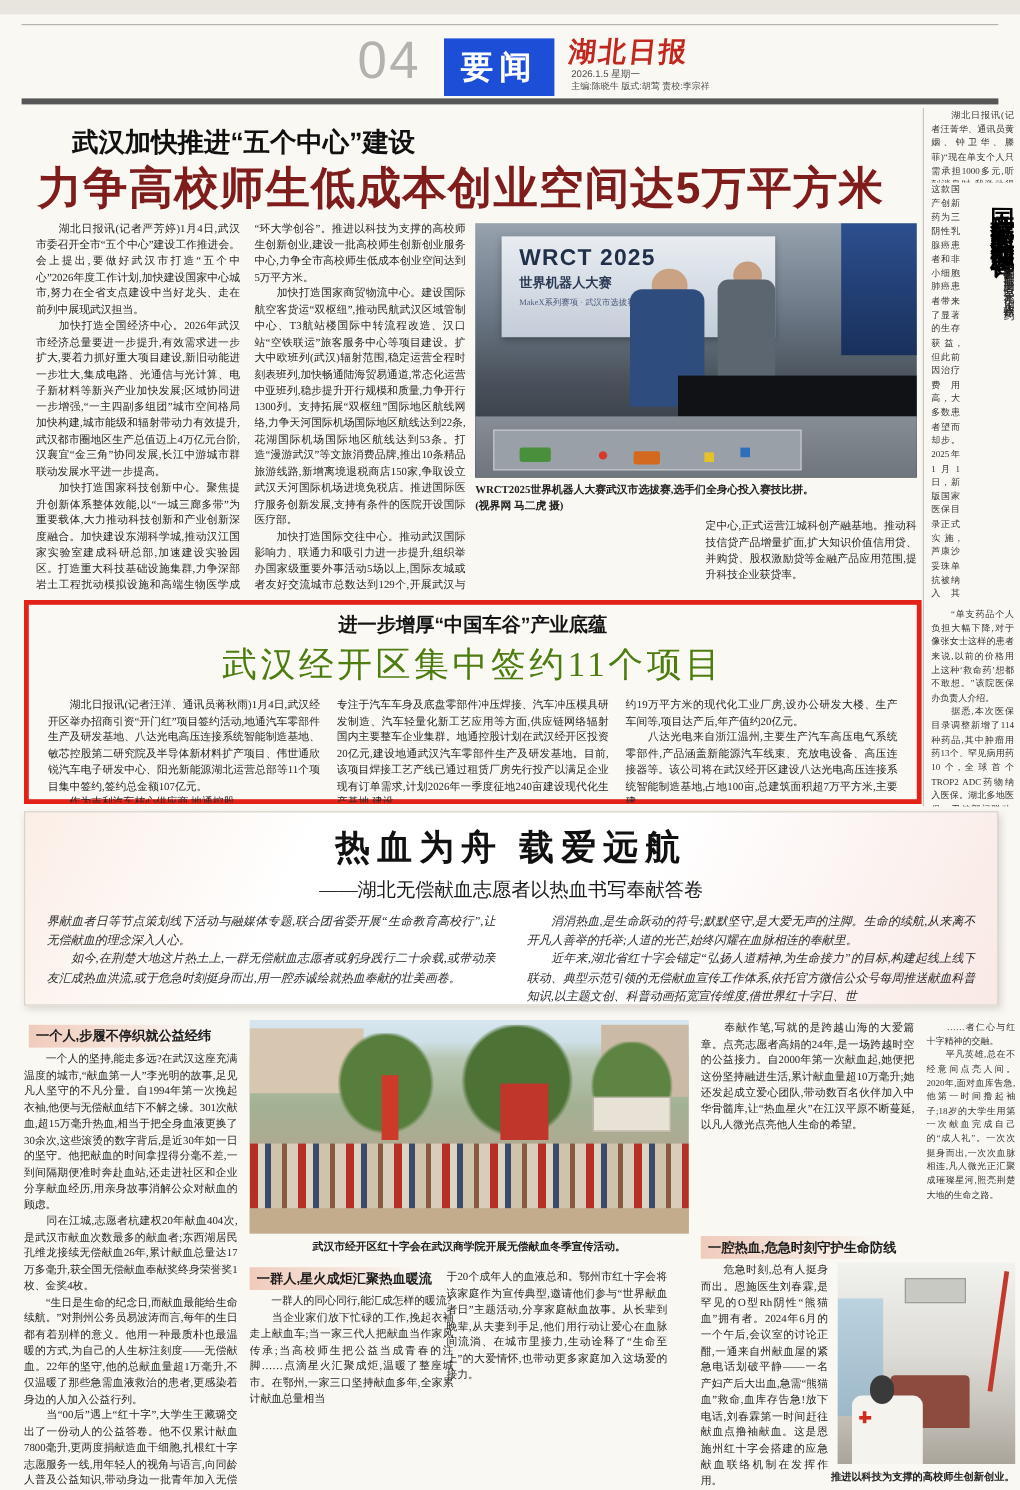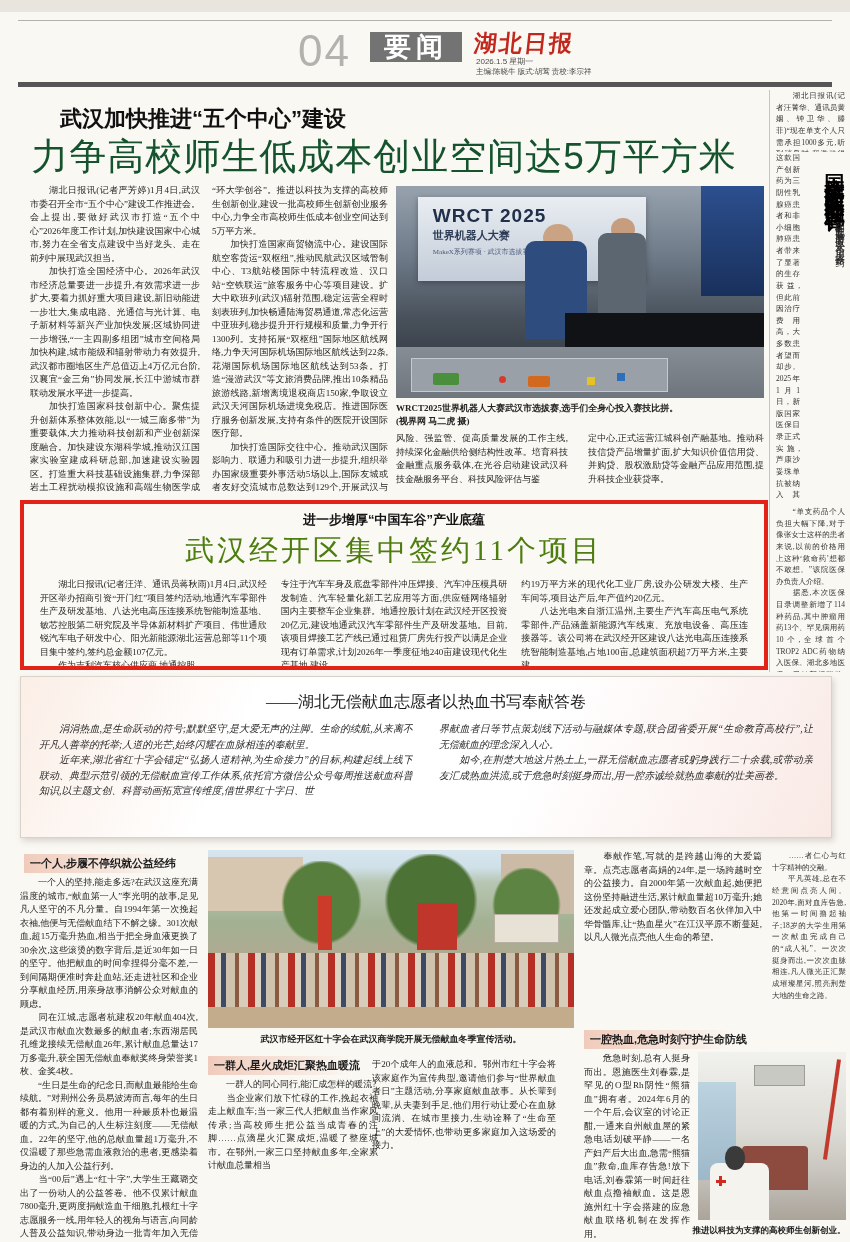--- a/index.html
+++ b/index.html
@@ -6,29 +6,29 @@
   html,body{background:#e8e5df}
   .page{position:relative;width:850px;height:1242px;margin:12px auto;background:#faf8f3;
         font-family:"Liberation Serif","DejaVu Serif",serif;color:#1d1d1d;overflow:hidden}
   .abs{position:absolute}
   .txt{font-size:9px;line-height:1.5;text-align:justify;color:#262626;overflow:hidden;white-space:pre-wrap}
   .txt-sm{font-size:7.5px;line-height:1.55;text-align:justify;color:#333;overflow:hidden;white-space:pre-wrap}
   .sans{font-family:"Liberation Sans","DejaVu Sans",sans-serif}
   
   .hairline{left:18px;top:8px;width:814px;height:1px;background:#b5b2ac}
   .pagenum{left:298px;top:14px;font-size:44px;font-weight:300;color:#b4b2ae;letter-spacing:2px}
-  .secbox{left:370px;top:20px;width:92px;height:30px;background:#737373;color:#fff;
+  .secbox{left:370px;top:20px;width:92px;height:48px;background:#1d4ed8;color:#fff;
           display:flex;align-items:center;justify-content:center;font-size:27px;font-weight:bold;letter-spacing:5px}
   .masthead{left:474px;top:16px;font-size:23px;font-weight:900;color:#c2271d;transform:skewX(-6deg);letter-spacing:2px}
   .hdate{left:476px;top:44px;font-size:8px;color:#4c4c4c}
   .hstaff{left:476px;top:55px;font-size:7.5px;color:#4c4c4c}
   .thickrule{left:18px;top:70px;width:814px;height:5px;background:#565656}
   
   .kicker{left:60px;top:92px;width:648px;text-align:left;font-size:22px;font-weight:bold;color:#101010}
-  .headline{left:22px;top:120px;width:724px;text-align:center;font-size:37px;font-weight:400;color:#14532d;letter-spacing:1px}
+  .headline{left:22px;top:120px;width:724px;text-align:center;font-size:37px;font-weight:700;color:#7f1d1d;letter-spacing:1px}
   
   .photo1{left:396px;top:174px;width:368px;height:212px;overflow:hidden;
           background:linear-gradient(180deg,#97a2ae 0%,#6d7987 34%,#49525c 62%,#272b32 100%)}
   .p1-backdrop{position:absolute;left:6%;top:5%;width:62%;height:40%;
           background:linear-gradient(180deg,#e9edf2,#c3ccd8);box-shadow:0 2px 6px rgba(0,0,0,.3)}
   .p1-t1{position:absolute;left:10%;top:9%;font-size:19px;font-weight:900;color:#20304a;letter-spacing:1px;font-family:"Liberation Sans",sans-serif}
   .p1-t2{position:absolute;left:10%;top:20%;font-size:11px;font-weight:bold;color:#2a3a54}
   .p1-t3{position:absolute;left:10%;top:29%;font-size:7px;color:#48587a}
   .p1-screen{position:absolute;right:0;top:0;width:17%;height:52%;background:linear-gradient(180deg,#2c4f8e,#19305c)}
   .p1-person1{position:absolute;left:35%;top:26%;width:17%;height:46%;background:#2e4d7e;border-radius:10px 10px 0 0}
@@ -40,21 +40,21 @@
   .p1-mat{position:absolute;left:4%;bottom:3%;width:70%;height:16%;background:#9aa0a7;border:1px solid #c6cacf}
   .p1-bot1{position:absolute;left:10%;bottom:6%;width:26px;height:12px;background:#4a8f3c;border-radius:2px}
   .p1-bot2{position:absolute;left:36%;bottom:5%;width:22px;height:11px;background:#d2691e;border-radius:2px}
   .p1-ball{position:absolute;left:28%;bottom:7%;width:7px;height:7px;background:#d63a2f;border-radius:50%}
   .p1-blk1{position:absolute;left:52%;bottom:6%;width:8px;height:8px;background:#e6c229}
   .p1-blk2{position:absolute;left:60%;bottom:8%;width:8px;height:8px;background:#2e6fbd}
   .caption1{left:396px;top:390px;width:368px;font-size:9px;font-weight:bold;color:#222;line-height:1.4}
   .caption1 .credit{display:block;text-align:left}
   
   .redbox{left:20px;top:488px;width:748px;height:170px;border:4px solid #e42318;background:#fbf9f4;padding:7px 16px 6px}
-  .rb-kicker{text-align:center;font-size:13px;font-weight:bold;color:#141414}
+  .rb-kicker{text-align:center;font-size:16px;font-weight:bold;color:#141414}
   .rb-headline{text-align:center;font-size:29px;font-weight:400;letter-spacing:3px;color:#4d7c0f;margin-top:2px}
   .rb-cols{display:flex;gap:14px;margin-top:7px;height:88px}
   .rb-cols .txt{flex:1;height:100%}
   
   .v-divider{left:769px;top:78px;width:1px;height:582px;background:#c9c5bd}
   .sidebar{left:776px;top:78px;width:69px;height:582px}
   .sb-intro{height:62px;overflow:hidden}
   .sb-mid{display:flex;height:348px;overflow:hidden}
   .sb-midtxt{width:24px;height:100%;overflow:hidden}
   .sb-titlewrap{flex:1;writing-mode:vertical-rl;display:flex;align-items:flex-start;padding-top:6px}
@@ -140,21 +140,20 @@
     <div class="p1-bot1"></div>
     <div class="p1-bot2"></div>
     <div class="p1-ball"></div>
     <div class="p1-blk1"></div>
     <div class="p1-blk2"></div>
   </div>
   <div class="abs caption1">
     <span>WRCT2025世界机器人大赛武汉市选拔赛,选手们全身心投入赛技比拼。</span>
     <span class="credit">(视界网 马二虎 摄)</span>
   </div>
-  <div class="abs txt" style="left:396px;top:420px;width:172px;height:60px">风险、强监管、促高质量发展的工作主线,持续深化金融供给侧结构性改革。培育科技金融重点服务载体,在光谷启动建设武汉科技金融服务平台、科技风险评估与鉴</div>
   <div class="abs txt" style="left:588px;top:420px;width:176px;height:60px">定中心,正式运营江城科创产融基地。推动科技信贷产品增量扩面,扩大知识价值信用贷、并购贷、股权激励贷等金融产品应用范围,提升科技企业获贷率。</div>
 
   <div class="abs redbox">
     <div class="rb-kicker sans">进一步增厚“中国车谷”产业底蕴</div>
     <div class="rb-headline">武汉经开区集中签约11个项目</div>
     <div class="rb-cols">
       <div class="txt">　　湖北日报讯(记者汪洋、通讯员蒋秋雨)1月4日,武汉经开区举办招商引资“开门红”项目签约活动,地通汽车零部件生产及研发基地、八达光电高压连接系统智能制造基地、敏芯控股第二研究院及半导体新材料扩产项目、伟世通欣锐汽车电子研发中心、阳光新能源湖北运营总部等11个项目集中签约,签约总金额107亿元。
 　　作为吉利汽车核心供应商,地通控股</div>
       <div class="txt">专注于汽车车身及底盘零部件冲压焊接、汽车冲压模具研发制造、汽车轻量化新工艺应用等方面,供应链网络辐射国内主要整车企业集群。地通控股计划在武汉经开区投资20亿元,建设地通武汉汽车零部件生产及研发基地。目前,该项目焊接工艺产线已通过租赁厂房先行投产以满足企业现有订单需求,计划2026年一季度征地240亩建设现代化生产基地,建设</div>
       <div class="txt">约19万平方米的现代化工业厂房,设办公研发大楼、生产车间等,项目达产后,年产值约20亿元。
@@ -170,26 +169,27 @@
       <div class="sb-titlewrap">
         <div class="sb-title">国产抗癌药入医保开出湖北首针</div>
         <div class="sb-subtitle">三阴性乳腺癌患者以『千元价』用上救命药</div>
       </div>
     </div>
     <div class="sb-bottom txt-sm">　　“单支药品个人负担大幅下降,对于像张女士这样的患者来说,以前的价格用上这种‘救命药’想都不敢想。”该院医保办负责人介绍。
 　　据悉,本次医保目录调整新增了114种药品,其中肿瘤用药13个、罕见病用药10个,全球首个TROP2 ADC药物纳入医保。湖北多地医保、卫健部门联动,推动创新药加快进院使用,打通“最后一公里”,让患者第一时间在家门口用上救命药、放心药。</div>
   </div>
 
   <div class="abs feature">
+    <div class="ft-title">热血为舟  载爱远航</div>
     <div class="ft-sub">——湖北无偿献血志愿者以热血书写奉献答卷</div>
     <div class="ft-cols">
+      <div class="ftxt">界献血者日等节点策划线下活动与融媒体专题,联合团省委开展“生命教育高校行”,让无偿献血的理念深入人心。
+　　如今,在荆楚大地这片热土上,一群无偿献血志愿者或躬身践行二十余载,或带动亲友汇成热血洪流,或于危急时刻挺身而出,用一腔赤诚绘就热血奉献的壮美画卷。</div>
       <div class="ftxt">　　涓涓热血,是生命跃动的符号;默默坚守,是大爱无声的注脚。生命的续航,从来离不开凡人善举的托举;人道的光芒,始终闪耀在血脉相连的奉献里。
 　　近年来,湖北省红十字会锚定“弘扬人道精神,为生命接力”的目标,构建起线上线下联动、典型示范引领的无偿献血宣传工作体系,依托官方微信公众号每周推送献血科普知识,以主题文创、科普动画拓宽宣传维度,借世界红十字日、世</div>
-      <div class="ftxt">界献血者日等节点策划线下活动与融媒体专题,联合团省委开展“生命教育高校行”,让无偿献血的理念深入人心。
-　　如今,在荆楚大地这片热土上,一群无偿献血志愿者或躬身践行二十余载,或带动亲友汇成热血洪流,或于危急时刻挺身而出,用一腔赤诚绘就热血奉献的壮美画卷。</div>
     </div>
   </div>
 
   <div class="abs subhead sans" style="left:24px;top:842px;width:168px">一个人,步履不停织就公益经纬</div>
   <div class="abs txt" style="left:20px;top:864px;width:178px;height:372px">　　一个人的坚持,能走多远?在武汉这座充满温度的城市,“献血第一人”李光明的故事,足见凡人坚守的不凡分量。自1994年第一次挽起衣袖,他便与无偿献血结下不解之缘。301次献血,超15万毫升热血,相当于把全身血液更换了30余次,这些滚烫的数字背后,是近30年如一日的坚守。他把献血的时间拿捏得分毫不差,一到间隔期便准时奔赴血站,还走进社区和企业分享献血经历,用亲身故事消解公众对献血的顾虑。
 　　同在江城,志愿者杭建权20年献血404次,是武汉市献血次数最多的献血者;东西湖居民孔维龙接续无偿献血26年,累计献血总量达17万多毫升,获全国无偿献血奉献奖终身荣誉奖1枚、金奖4枚。
 　　“生日是生命的纪念日,而献血最能给生命续航。”对荆州公务员易波涛而言,每年的生日都有着别样的意义。他用一种最质朴也最温暖的方式,为自己的人生标注刻度——无偿献血。22年的坚守,他的总献血量超1万毫升,不仅温暖了那些急需血液救治的患者,更感染着身边的人加入公益行列。
 　　当“00后”遇上“红十字”,大学生王藏璐交出了一份动人的公益答卷。他不仅累计献血7800毫升,更两度捐献造血干细胞,扎根红十字志愿服务一线,用年轻人的视角与语言,向同龄人普及公益知识,带动身边一批青年加入无偿献血队伍。</div>
 
   <div class="abs photo2">

